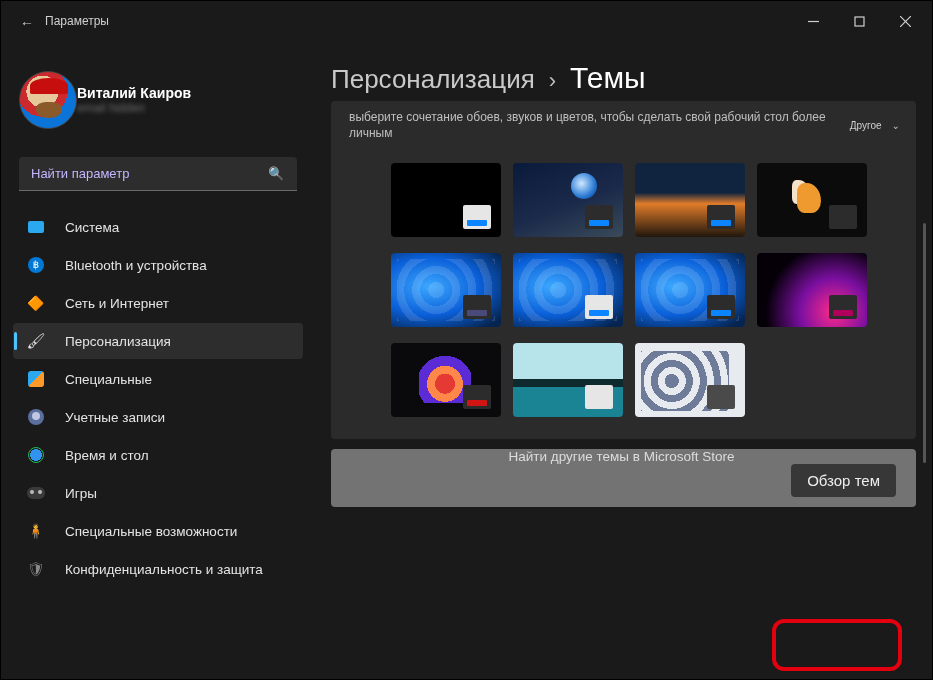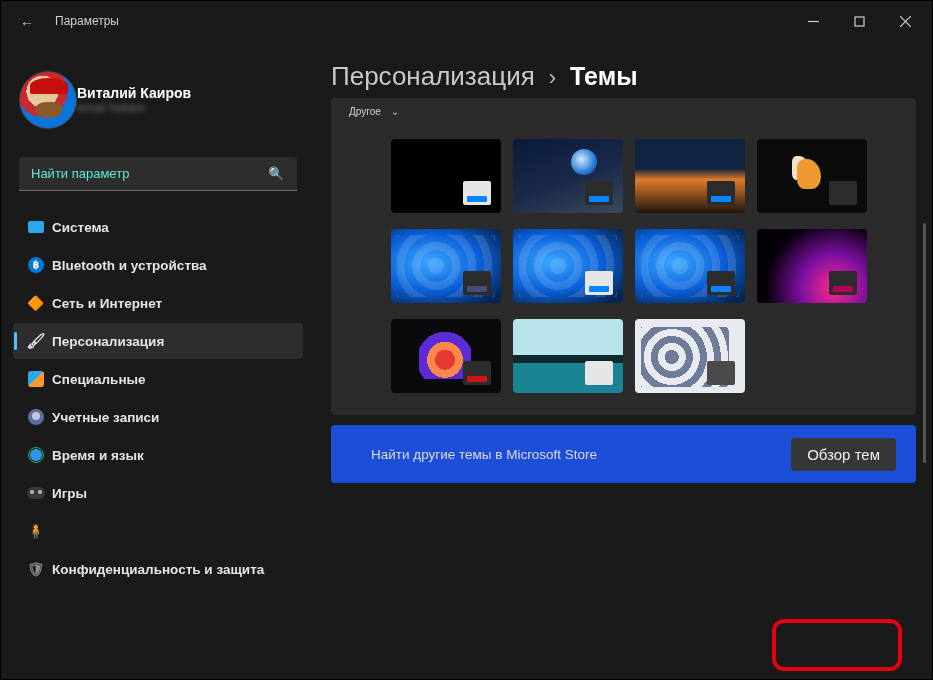--- a/index.html
+++ b/index.html
@@ -1,41 +1,41 @@
 <!DOCTYPE html>
 <html><head>
 <meta charset="utf-8">
 <style>
   * { box-sizing: border-box; margin: 0; padding: 0; font-family: "Segoe UI", Arial, sans-serif; }
   body { background: #1a1a1a; width: 933px; height: 680px; overflow: hidden; border: 1px solid #000; position: relative; }
   
   
   .titlebar { height: 40px; display: flex; align-items: center; padding: 0 4px 0 12px; color: #cfcfcf; font-size: 12px; }
   .titlebar .back { width: 28px; text-align: center; font-size: 14px; cursor: pointer; }
-  .titlebar .title { margin-left: 14px; }
+  .titlebar .title { margin-left: 4px; }
   .winctrls { margin-left: auto; display: flex; }
   .winctrls .btn { width: 46px; height: 32px; display: flex; align-items: center; justify-content: center; color: #cfcfcf; cursor: pointer; }
   .winctrls .btn svg { width: 11px; height: 11px; stroke: #cfcfcf; stroke-width: 1.2; fill: none; }
 
   .layout { display: flex; height: calc(680px - 40px); }
 
   
   .sidebar { width: 310px; padding: 24px 8px 8px 12px; display: flex; flex-direction: column; }
   .user { display: flex; align-items: center; gap: 0; padding: 6px 6px 14px 6px; }
   .avatar { width: 58px; height: 58px; border-radius: 50%; background: radial-gradient(circle at 40% 35%, #e7c89b 0 16px, #cc292f 16px 25px, #0b74d8 25px 100%); border: 1px solid #444; position: relative; overflow: hidden; }
   .avatar::after { content:""; position:absolute; left:16px; top:30px; width:26px; height:16px; background:#8b5a2b; border-radius:40% 40% 50% 50%; }
   .avatar::before { content:""; position:absolute; left:10px; top:6px; width:38px; height:16px; background:#c70e0e; border-radius:50% 50% 10% 10%; }
   .user .name { color: #fff; font-size: 14px; font-weight: 600; }
   .user .email { color: #6b6b6b; font-size: 12px; filter: blur(2px); }
 
-  .search { margin: 14px 6px 18px 6px; height: 34px; background: #2d2d2d; border-bottom: 1px solid #6b6b6b; border-radius: 4px 4px 0 0; display: flex; align-items: center; padding: 0 12px; color: #5eead4; font-size: 13px; }
+  .search { margin: 14px 6px 18px 6px; height: 34px; background: #2d2d2d; border-bottom: 1px solid #6b6b6b; border-radius: 4px 4px 0 0; display: flex; align-items: center; padding: 0 12px; color: #c4b5fd; font-size: 13px; }
   .search .icon { margin-left: auto; font-size: 13px; }
 
   .nav { display: flex; flex-direction: column; gap: 2px; }
-  .nav-item { display: flex; align-items: center; gap: 7px; height: 36px; padding: 0 14px; border-radius: 4px; color: #e4e4e4; font-size: 13.5px; cursor: pointer; position: relative; font-weight: bold; }
+  .nav-item { display: flex; align-items: center; gap: 20px; height: 36px; padding: 0 14px; border-radius: 4px; color: #e4e4e4; font-size: 13.5px; cursor: pointer; position: relative; }
   .nav-item.active { background: #2d2d2d; }
   .nav-item.active::before { content:""; position:absolute; left:1px; top:9px; bottom:9px; width:3px; background:#4cc2ff; border-radius:3px; }
   .nav-item .ico { width: 18px; height: 18px; display: flex; align-items: center; justify-content: center; font-size: 14px; }
 
   
   .ico-system { background: #2aa8f0; width:16px; height:12px; border-radius:2px; }
   .ico-bt     { background:#0078d4; width:16px; height:16px; border-radius:50%; color:#fff; font-size:10px; line-height:16px; text-align:center; }
   .ico-net    { color:#3ccdcf; }
   .ico-pers   { font-size:15px; }
   .ico-apps   { background: linear-gradient(135deg,#2aa8f0 50%,#ff9a2a 50%); width:16px; height:16px; border-radius:3px; }
@@ -48,21 +48,21 @@
   .ico-access { color:#2aa8f0; font-size:14px; }
   .ico-priv   { color:#8a8a8a; }
   .ico-upd    { background:#0c9; width:16px; height:16px; border-radius:50%; position:relative; }
   .ico-upd::after{content:"↻"; position:absolute; left:3px; top:-1px; color:#fff; font-size:11px;}
 
   
   .main { flex: 1; padding: 20px 16px 0 20px; overflow: hidden; position:relative;}
   .breadcrumb { display: flex; align-items: baseline; gap: 14px; color: #fff; margin-bottom: 4px; }
   .breadcrumb .bc1 { font-size: 26px; font-weight: 400; color: #c9c9c9; }
   .breadcrumb .sep { font-size: 22px; color: #bbb; }
-  .breadcrumb .bc2 { font-size: 25px; font-weight: 700; }
+  .breadcrumb .bc2 { font-size: 30px; font-weight: 400; }
 
   .panel { background: #2b2b2b; border-radius: 4px; margin-top: 6px; }
   .panel-head { display: flex; align-items: center; padding: 8px 16px 12px 18px; color: #bfbfbf; font-size: 12px; gap: 10px; }
   .panel-head .desc { flex: 1; line-height: 1.35; }
   .panel-head .other { color: #d0d0d0; font-size: 10px; }
   .chev { font-size: 10px; color:#bbb;}
 
   .themes { padding: 10px 40px 22px 60px; display: grid; grid-template-columns: repeat(4, 110px); gap: 16px 12px; }
   .theme { width: 110px; height: 74px; border-radius: 4px; background: #222; position: relative; cursor: pointer; overflow:hidden; }
   .swatch { position: absolute; right: 10px; bottom: 8px; width: 28px; height: 24px; border-radius: 2px; background:#ddd; overflow:hidden; }
@@ -80,21 +80,21 @@
   .theme.t7 { background: radial-gradient(ellipse at 35% 45%,#3ca8ff 0%,#0a5fd8 50%,#06244f 90%); }
   .theme.t7::before{content:"";position:absolute;inset:6px;background:repeating-radial-gradient(circle at 40% 50%,rgba(255,255,255,.12) 0 8px,transparent 8px 16px);}
   .theme.t8 { background: radial-gradient(circle at 70% 80%,#ff2a8a 0%,#7a0fa0 35%,#050008 70%); }
   .theme.t9 { background:#0a0a0c; }
   .theme.t9::before{content:"";position:absolute;left:28px;top:12px;width:52px;height:48px;background:radial-gradient(circle at 50% 60%,#e53933 0 10px,#ff874a 10px 18px,#5b2bd6 18px 28px,transparent 28px);}
   .theme.t10{ background: linear-gradient(180deg,#b6e4ea 55%,#1a8394 55%); }
   .theme.t10::before{content:"";position:absolute;left:0;right:0;top:36px;height:8px;background:#0e2a2f;}
   .theme.t11{ background:#e7eaee;}
   .theme.t11::before{content:"";position:absolute;left:6px;top:8px;right:16px;bottom:6px;background:repeating-radial-gradient(circle at 35% 50%,#6e7b99 0 7px,#e7eaee 7px 14px);}
 
-  .store-row { margin-top: 10px; background:#1d4ed8; border-radius:4px; height:58px; display:flex; align-items:center; padding: 0 20px 0 40px; }
+  .store-row { margin-top: 10px; background:#737373; border-radius:4px; height:58px; display:flex; align-items:center; padding: 0 20px 0 16px; flex-direction: column; }
   .store-row .lbl { color:#dcdcdc; font-size:13.5px; }
   .browse-btn { margin-left:auto; background:#373737; color:#eee; border:none; border-radius:4px; padding: 8px 16px; font-size:15px; cursor:pointer; }
   .highlight-ring { position:absolute; border:4px solid #e3000f; border-radius:12px; pointer-events:none; }
   .ring1 { right: 30px; bottom: 10px; width: 130px; height: 52px; }
 
   .scrollbar { position:absolute; right:4px; top:62px; bottom:6px; width:10px; }
   .scrollbar .thumb{ position:absolute; right:2px; top:120px; width:3px; height:240px; background:#555; border-radius:2px;}
 </style>
 </head>
 <body>
@@ -169,51 +169,53 @@
         <div class="nav-item">
           <span class="ico">
             <div class="ico-acc"></div>
           </span>
           <span>Учетные записи</span>
         </div>
         <div class="nav-item">
           <span class="ico">
             <div class="ico-time"></div>
           </span>
-          <span>Время и язык</span>
+          <span>Время и стол</span>
         </div>
         <div class="nav-item">
           <span class="ico">
             <div class="ico-game"></div>
           </span>
           <span>Игры</span>
         </div>
         <div class="nav-item">
           <span class="ico">
             <span class="ico-access">🧍</span>
           </span>
+          <span>Специальные возможности</span>
         </div>
         <div class="nav-item">
           <span class="ico">
             <span class="ico-priv">🛡</span>
           </span>
           <span>Конфиденциальность и защита</span>
         </div>
       </nav>
   </aside>
 
   <main class="main">
     <div class="breadcrumb">
       <span class="bc1">Персонализация</span>
       <span class="sep">›</span>
       <span class="bc2">Темы</span>
     </div>
 
     <div class="panel">
       <div class="panel-head">
+        <div class="desc">выберите сочетание обоев, звуков и цветов, чтобы сделать свой рабочий стол более личным</div>
         <div class="other">Другое</div>
         <div class="chev">⌄</div>
       </div>
       <div class="themes" id="themes">
           <div class="theme t1">
             <div class="swatch" style="background:#e6e6e6;--ac:#0a84ff"></div>
           </div>
           <div class="theme t2">
             <div class="swatch" style="background:#2c2c2c;--ac:#0a84ff"></div>
           </div>

